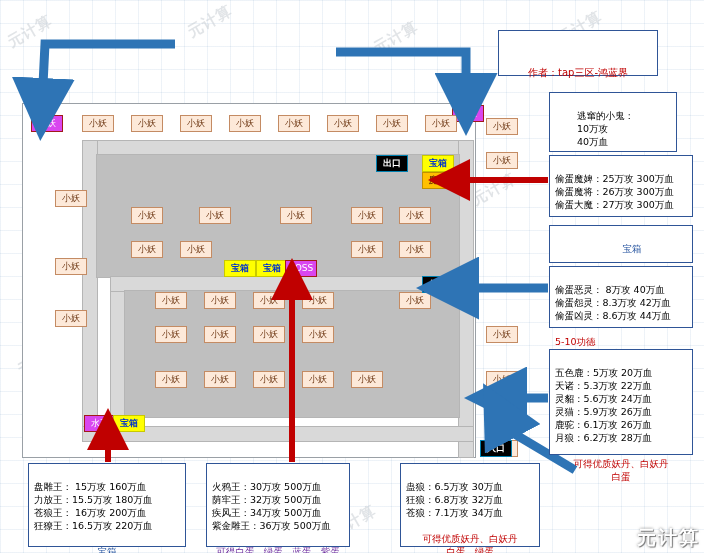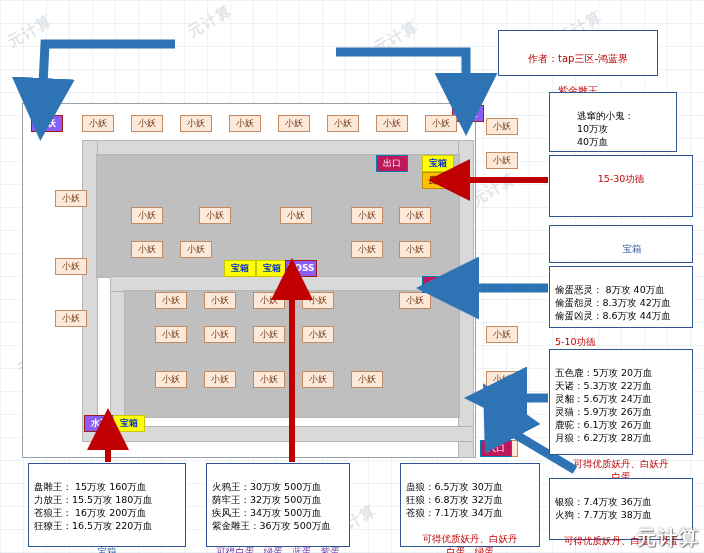--- a/index.html
+++ b/index.html
@@ -50,36 +50,36 @@
     background: #fde9d9;
     border: 1px solid #c48b63;
     font-size: 9px;
     color: #6b3410;
     text-align: center;
     line-height: 14px;
     height: 15px;
     width: 30px;
   }
   .cell.red {
-    background: #8b5cf6;
+    background: #d946ef;
     color: #ffffff;
     border-color: #a11a1a;
-    font-weight: bold;
+    font-weight: normal;
   }
   .cell.yellow {
     background: #ffff00;
     color: #0033cc;
     border-color: #c9c900;
     font-weight: bold;
   }
   .cell.cyan {
-    background: #be185d;
+    background: #000000;
     color: #ffffff;
     border-color: #0080b0;
-    font-weight: normal;
+    font-weight: bold;
   }
   .cell.orange-b {
     background: #ffc000;
     color: #7a3a00;
     border-color: #c09000;
     font-weight: bold;
   }
   .infobox {
     position: absolute;
     background: #ffffff;
@@ -101,21 +101,21 @@
     pointer-events: none;
   }
   .title-box {
     position: absolute;
     border: 1px solid #2f5597;
     background: #ffffff;
     color: #c00000;
     font-size: 10px;
     line-height: 16px;
     text-align: center;
-    padding: 4px 6px;
+    padding: 18px 6px;
     box-sizing: border-box;
     white-space: pre-line;
   }
   .corner-wm {
     position: absolute;
     right: 4px;
     bottom: 2px;
     font-size: 19px;
     font-weight: bold;
     color: #ffffff;
@@ -244,20 +244,23 @@
 
 
   <div class="infobox center" style="left:549px; top:92px; width:128px; height:60px;">
     <div style="text-align:left;">逃窜的小鬼：
           10万攻
           40万血</div>
     <div class="hl-red">可得1-2个兽环</div>
   </div>
 
   <div class="infobox" style="left:549px; top:155px; width:144px; height:62px;">
+    <div>偷蛋魔婢：25万攻  300万血
+偷蛋魔将：26万攻  300万血
+偷蛋大魔：27万攻  300万血</div>
     <div class="hl-red" style="text-align:center;">15-30功德</div>
   </div>
 
   <div class="infobox center" style="left:549px; top:225px; width:144px; height:38px;">
     <div class="hl-blue">宝箱</div>
     <div class="hl-purple">可得白蛋、绿蛋、蓝蛋、紫蛋</div>
   </div>
 
   <div class="infobox" style="left:549px; top:266px; width:144px; height:62px;">
     <div>偷蛋恶灵：    8万攻  40万血
@@ -270,25 +273,20 @@
     <div>五色鹿：5万攻  20万血
 天诸：5.3万攻  22万血
 灵貂：5.6万攻  24万血
 灵猫：5.9万攻  26万血
 鹿驼：6.1万攻  26万血
 月狼：6.2万攻  28万血</div>
     <div class="hl-red" style="text-align:center;">可得优质妖丹、白妖丹
 白蛋</div>
   </div>
 
-  <div class="infobox" style="left:549px; top:478px; width:144px; height:62px;">
-    <div>银狼：7.4万攻  36万血
-火狗：7.7万攻  38万血</div>
-    <div class="hl-red" style="text-align:center;">可得优质妖丹、白蛋、绿蛋</div>
-  </div>
 
   <div class="infobox" style="left:28px; top:463px; width:158px; height:84px;">
     <div>盘雕王：    15万攻  160万血
 力放王：15.5万攻  180万血
 苍狼王：    16万攻  200万血
 狂獠王：16.5万攻  220万血</div>
     <div class="hl-blue" style="text-align:center;">宝箱</div>
     
   </div>
 

